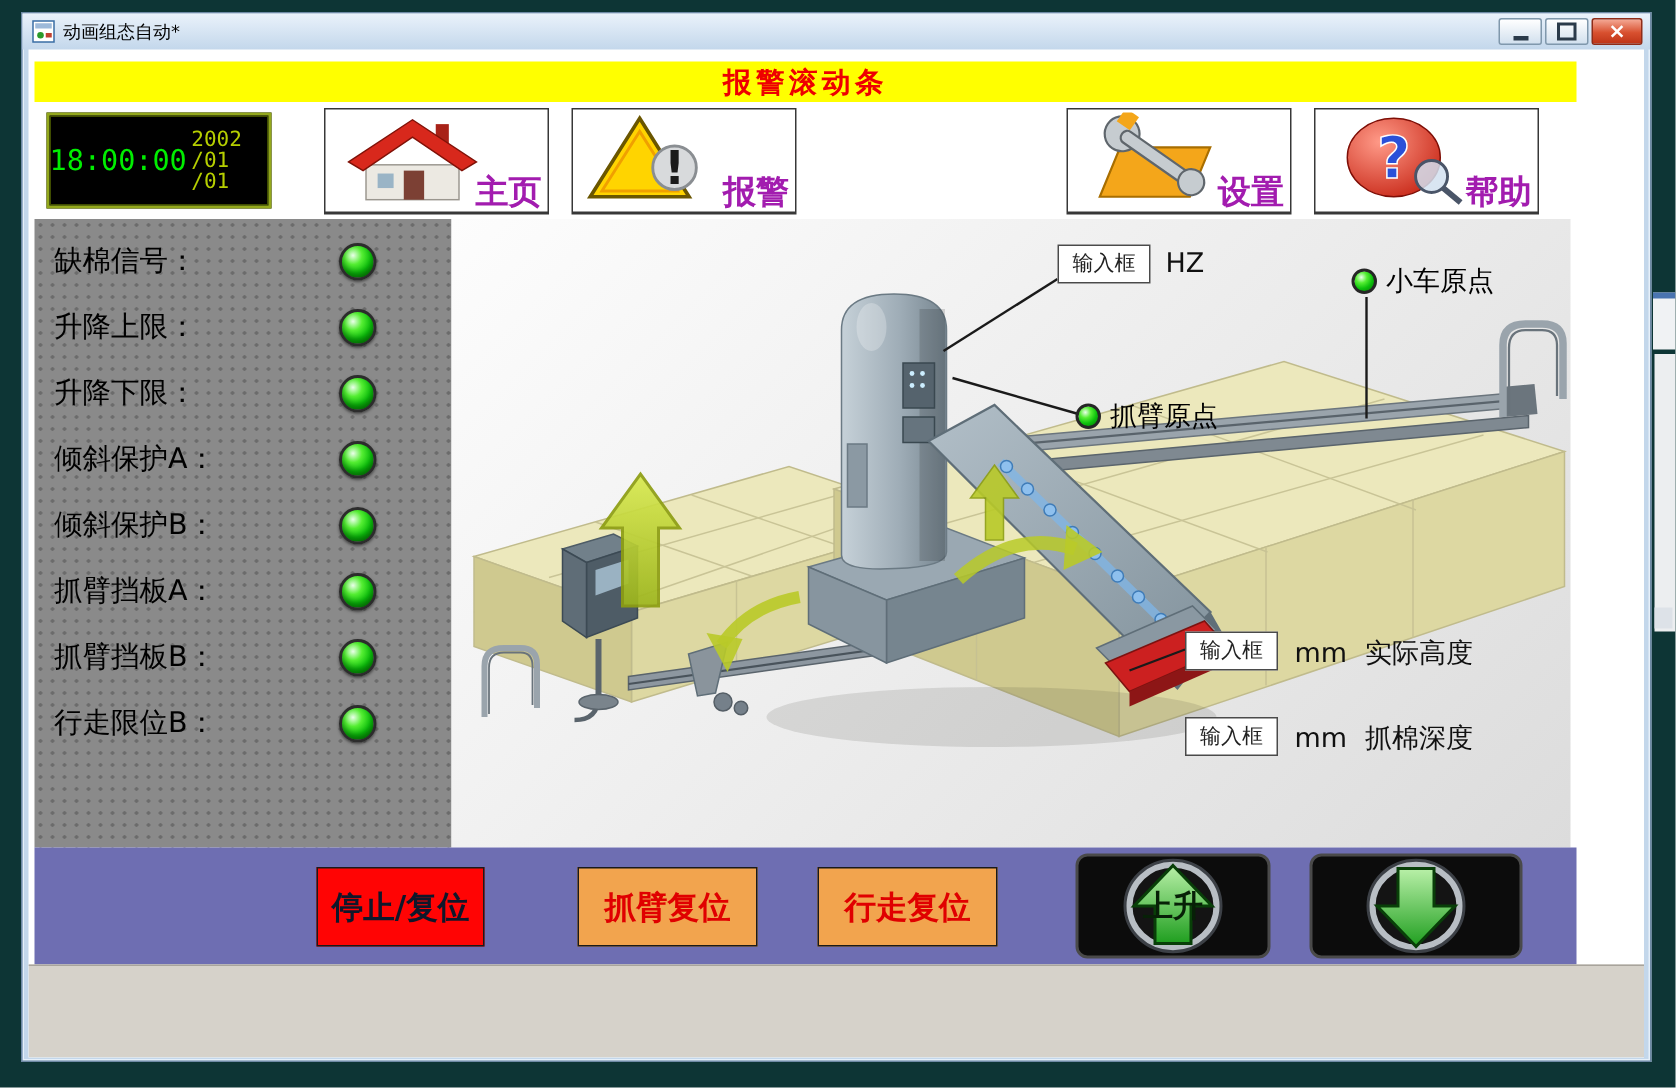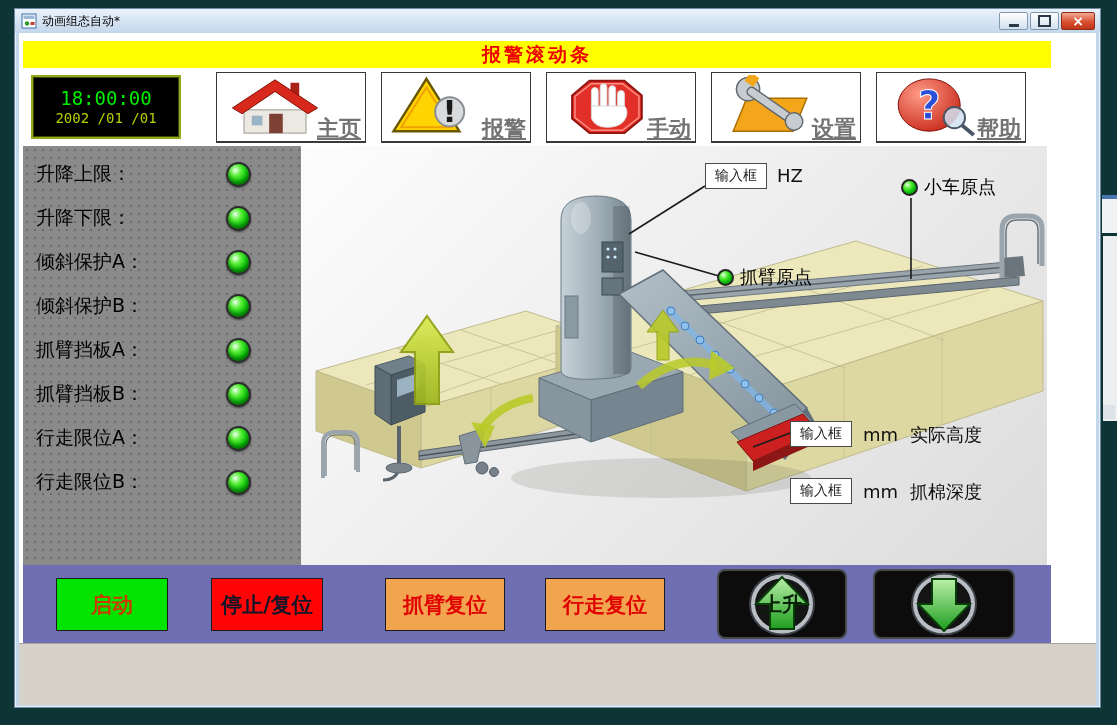--- a/index.html
+++ b/index.html
@@ -22,29 +22,29 @@
     border-color:#8f2c18; color:#fff; font-weight:bold; font-size:14px; line-height:1; }
   .client { position:absolute; left:4px; top:24px; width:1077px; height:672px; background:#ffffff; overflow:hidden; }
   
   .banner { position:absolute; left:4px; top:8px; width:1028px; height:27px; background:#ffff00;
     display:flex; align-items:center; justify-content:center;
     font-size:19px; font-weight:bold; color:#ee0000; letter-spacing:3px; }
   
   .toolbar { position:absolute; left:4px; top:37px; width:1028px; height:76px; background:#fff; }
   .clock { position:absolute; left:8px; top:5px; width:150px; height:64px; background:#000;
     border:2px solid #93a81c; box-shadow: inset 0 0 0 1px #3f4d00; box-sizing:border-box;
-    display:flex; flex-direction:column; align-items:center; justify-content:center; gap:3px;
+    display:flex; flex-direction:row; align-items:center; justify-content:center; gap:3px;
     font-family:"DejaVu Sans Mono",monospace; }
   .clock-time { color:#00ee00; font-size:19px; line-height:1; }
   .clock-date { color:#b6cf00; font-size:14px; line-height:1; }
   .tool-btn { position:absolute; top:2px; width:150px; height:71px; background:#fff;
     border:1px solid #383838; border-bottom-width:2px; box-sizing:border-box; cursor:pointer; }
   .tb0{left:193px}.tb1{left:358px}.tb2{left:523px}.tb3{left:688px}.tb4{left:853px}
   .tool-icon { position:absolute; left:2px; top:2px; width:112px; height:62px; }
-  .tool-label { position:absolute; right:4px; bottom:1px; font-size:22px; font-weight:bold; color:#737373; line-height:1;text-decoration:underline; }
+  .tool-label { position:absolute; right:4px; bottom:1px; font-size:22px; font-weight:bold; color:#a21caf; line-height:1; }
   
   .status-panel { position:absolute; left:4px; top:113px; width:278px; height:419px;
     background-color:#8a8a8a;
     background-image:radial-gradient(#6b6b6b 1px, rgba(0,0,0,0) 1.4px);
     background-size:8px 8px; padding-top:6px; box-sizing:border-box; }
   .status-row { height:44px; display:flex; align-items:center; justify-content:space-between;
     padding:0 50px 0 13px; }
   .status-label { font-size:19px; color:#000; }
   .led { width:25px; height:25px; border-radius:50%;
     background:radial-gradient(circle at 35% 30%, #eaffea, #55ee33 30%, #0cc00c 60%, #067806 95%);
@@ -143,34 +143,20 @@
       <div class="tool-btn tb1">
         <svg class="tool-icon" viewBox="0 0 100 64">
           <polygon points="36,4 70,58 2,58" fill="#ffd400" stroke="#6a5600" stroke-width="2.5"></polygon>
           <polygon points="36,13 62,54 10,54" fill="none" stroke="#f0a000" stroke-width="2"></polygon>
           <circle cx="60" cy="38" r="15" fill="#d8dadc" stroke="#8a8e92" stroke-width="2"></circle>
           <text x="60" y="49" font-size="32" font-weight="bold" fill="#1a1a1a" text-anchor="middle" font-family="DejaVu Sans, sans-serif">!</text>
         </svg>
         <span class="tool-label">报警</span>
       </div>
 
-      <div class="tool-btn tb2">
-        <svg class="tool-icon" viewBox="0 0 100 64">
-          <polygon points="34,6 70,6 88,21 88,45 70,60 34,60 16,45 16,21" fill="#e23028" stroke="#8f1410" stroke-width="2"></polygon>
-          <polygon points="36,9 68,9 85,22 85,44 68,57 36,57 19,44 19,22" fill="none" stroke="#ff8f86" stroke-width="1.5"></polygon>
-          <g fill="#ffffff" stroke="#d8d8d8" stroke-width="1">
-            <rect x="36" y="13" width="7" height="23" rx="3.5"></rect>
-            <rect x="45" y="9" width="7" height="27" rx="3.5"></rect>
-            <rect x="54" y="11" width="7" height="25" rx="3.5"></rect>
-            <rect x="63" y="16" width="7" height="20" rx="3.5"></rect>
-            <path d="M36,32 L70,32 Q74,36 72,43 Q68,54 52,54 Q40,54 36,45 Z"></path>
-          </g>
-        </svg>
-        <span class="tool-label">手动</span>
-      </div>
 
       <div class="tool-btn tb3">
         <svg class="tool-icon" viewBox="0 0 100 64">
           <polygon points="26,24 88,24 74,58 12,58" fill="#f4a61a" stroke="#a86e00" stroke-width="1.5"></polygon>
           <g transform="rotate(35 48 34)" fill="#c6ccd0" stroke="#5f666c" stroke-width="1.5">
             <circle cx="20" cy="30" r="12"></circle>
             <rect x="20" y="25.5" width="56" height="9" rx="4"></rect>
             <circle cx="78" cy="30" r="9"></circle>
           </g>
           <rect transform="rotate(35 48 34)" x="12" y="14" width="11" height="11" fill="#f4a61a"></rect>
@@ -190,20 +176,24 @@
           <text x="44" y="45" font-size="40" font-weight="bold" fill="#2a50d8" stroke="#ffffff" stroke-width="1" text-anchor="middle" font-family="DejaVu Sans, sans-serif">?</text>
           <circle cx="70" cy="44" r="11" fill="rgba(210,225,240,0.85)" stroke="#4a5568" stroke-width="2"></circle>
           <line x1="78" y1="52" x2="90" y2="62" stroke="#4a5568" stroke-width="4"></line>
         </svg>
         <span class="tool-label">帮助</span>
       </div>
     </div>
 
     <div class="status-panel">
       <div class="status-row">
+        <span class="status-label">缺棉信号：</span>
+        <span class="led"></span>
+      </div>
+      <div class="status-row">
         <span class="status-label">升降上限：</span>
         <span class="led"></span>
       </div>
       <div class="status-row">
         <span class="status-label">升降下限：</span>
         <span class="led"></span>
       </div>
       <div class="status-row">
         <span class="status-label">倾斜保护A：</span>
         <span class="led"></span>
@@ -211,24 +201,20 @@
       <div class="status-row">
         <span class="status-label">倾斜保护B：</span>
         <span class="led"></span>
       </div>
       <div class="status-row">
         <span class="status-label">抓臂挡板A：</span>
         <span class="led"></span>
       </div>
       <div class="status-row">
         <span class="status-label">抓臂挡板B：</span>
-        <span class="led"></span>
-      </div>
-      <div class="status-row">
-        <span class="status-label">行走限位A：</span>
         <span class="led"></span>
       </div>
       <div class="status-row">
         <span class="status-label">行走限位B：</span>
         <span class="led"></span>
       </div>
     </div>
 
     <div class="stage">
       <svg class="machine-svg" viewBox="0 0 746 419">
@@ -372,21 +358,20 @@
         <span>mm</span><span class="desc">实际高度</span>
       </div>
 
       <div class="input-box ib-depth">输入框</div>
       <div class="unit u-depth">
         <span>mm</span><span class="desc">抓棉深度</span>
       </div>
     </div>
 
     <div class="bottom-bar">
-      <div class="cmd b-start">启动</div>
       <div class="cmd b-stop">停止/复位</div>
       <div class="cmd b-armr">抓臂复位</div>
       <div class="cmd b-travr">行走复位</div>
 
       <div class="updown b-up">
         <svg viewBox="0 0 120 66" preserveAspectRatio="xMidYMid meet">
           <defs>
             <linearGradient id="upG" x1="0" y1="0" x2="0" y2="1">
               <stop offset="0" stop-color="#b9f0a8"></stop>
                 <stop offset="1" stop-color="#1f9e1f"></stop>

